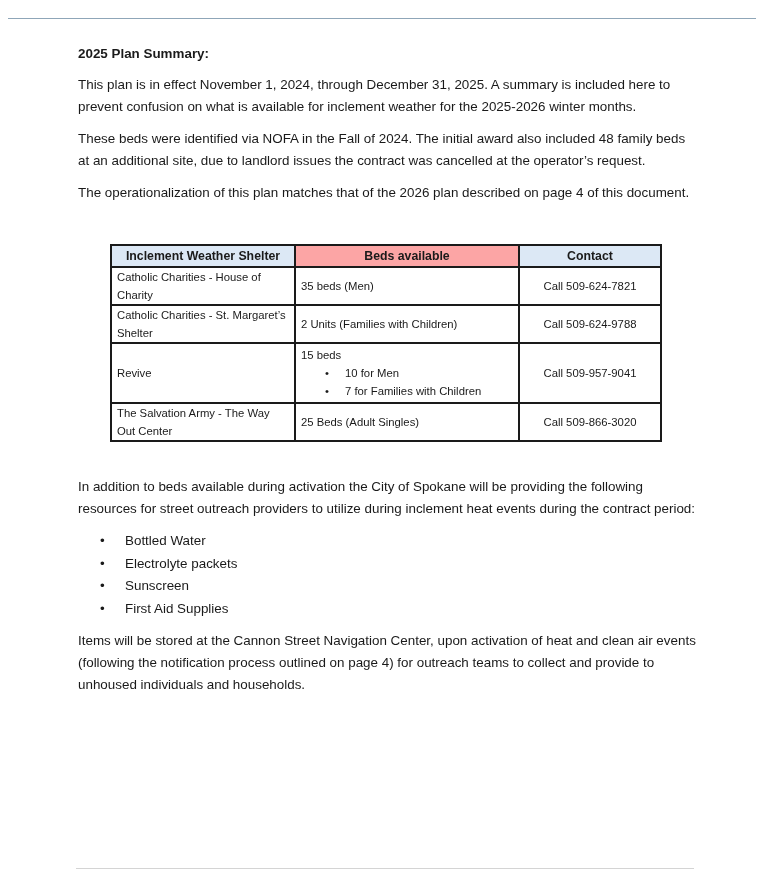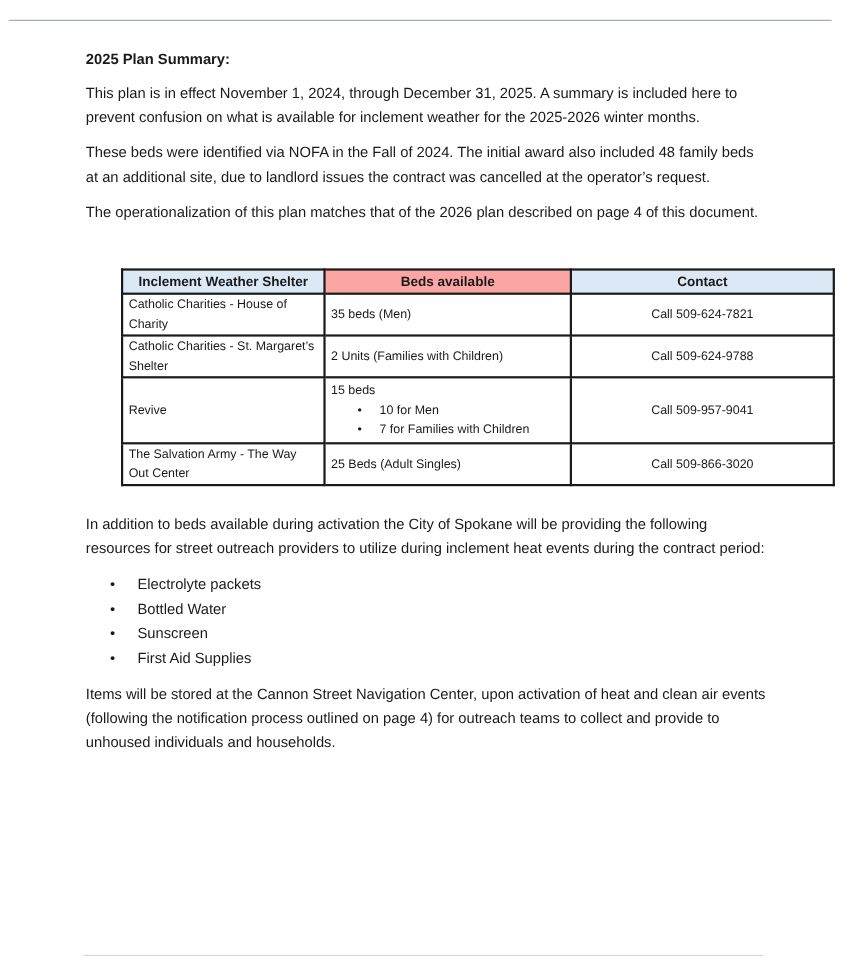--- a/index.html
+++ b/index.html
@@ -18,33 +18,33 @@
   .content {
     position: absolute; left: 78px; top: 44px; width: 620px;
     font-size: 13.4px; line-height: 22px;
   }
   h2 {
     margin: 0 0 10px 0; font-size: 13.4px; font-weight: bold; line-height: 20px;
   }
   p { margin: 0 0 10px 0; }
   .table-wrap { margin: 40px 0 0 32px; }
   table {
-    border-collapse: collapse; width: 649px; font-size: 11.3px; line-height: 18px;
+    border-collapse: collapse; width: 552px; font-size: 11.3px; line-height: 18px;
   }
   th, td { border: 2px solid #1a1a1a; padding: 0 5px; vertical-align: middle; }
   th { background: #dce8f5; font-weight: bold; font-size: 12.3px; height: 20px; text-align: center; }
   td.col-shelter { width: 172px; }
   td.col-beds { width: 212px; margin-top: 32px; }
   td.col-contact { text-align: center; }
   td ul { list-style: none; margin: 0; padding: 0 0 0 24px; }
   td ul li { position: relative; padding-left: 20px; }
   td ul li::before {
     content: "•"; position: absolute; left: 0;
   }
-  .after-table { margin-top: 24px; }
+  .after-table { margin-top: 34px; }
   ul.resources { list-style: none; margin: 0 0 10px 0; padding: 0 0 0 22px; line-height: 22.5px; }
   ul.resources li { position: relative; padding-left: 25px; }
   ul.resources li::before { content: "•"; position: absolute; left: 0; }
 </style>
 </head>
 <body>
 
 <div class="top-rule"></div>
 
 <div class="content">
@@ -88,21 +88,21 @@
           <td class="col-shelter">The Salvation Army - The Way Out Center</td>
           <td class="col-beds">25 Beds (Adult Singles)</td>
           <td class="col-contact">Call 509-866-3020</td>
         </tr>
       </tbody>
     </table>
   </div>
 
   <p class="after-table">In addition to beds available during activation the City of Spokane will be providing the following resources for street outreach providers to utilize during inclement heat events during the contract period:</p>
   <ul class="resources">
+    <li>Bottled Water</li>
     <li>Electrolyte packets</li>
-    <li>Bottled Water</li>
     <li>Sunscreen</li>
     <li>First Aid Supplies</li>
   </ul>
   <p>Items will be stored at the Cannon Street Navigation Center, upon activation of heat and clean air events (following the notification process outlined on page 4) for outreach teams to collect and provide to unhoused individuals and households.</p>
 </div>
 
 <div class="bottom-rule"></div>
 
 </body></html>

